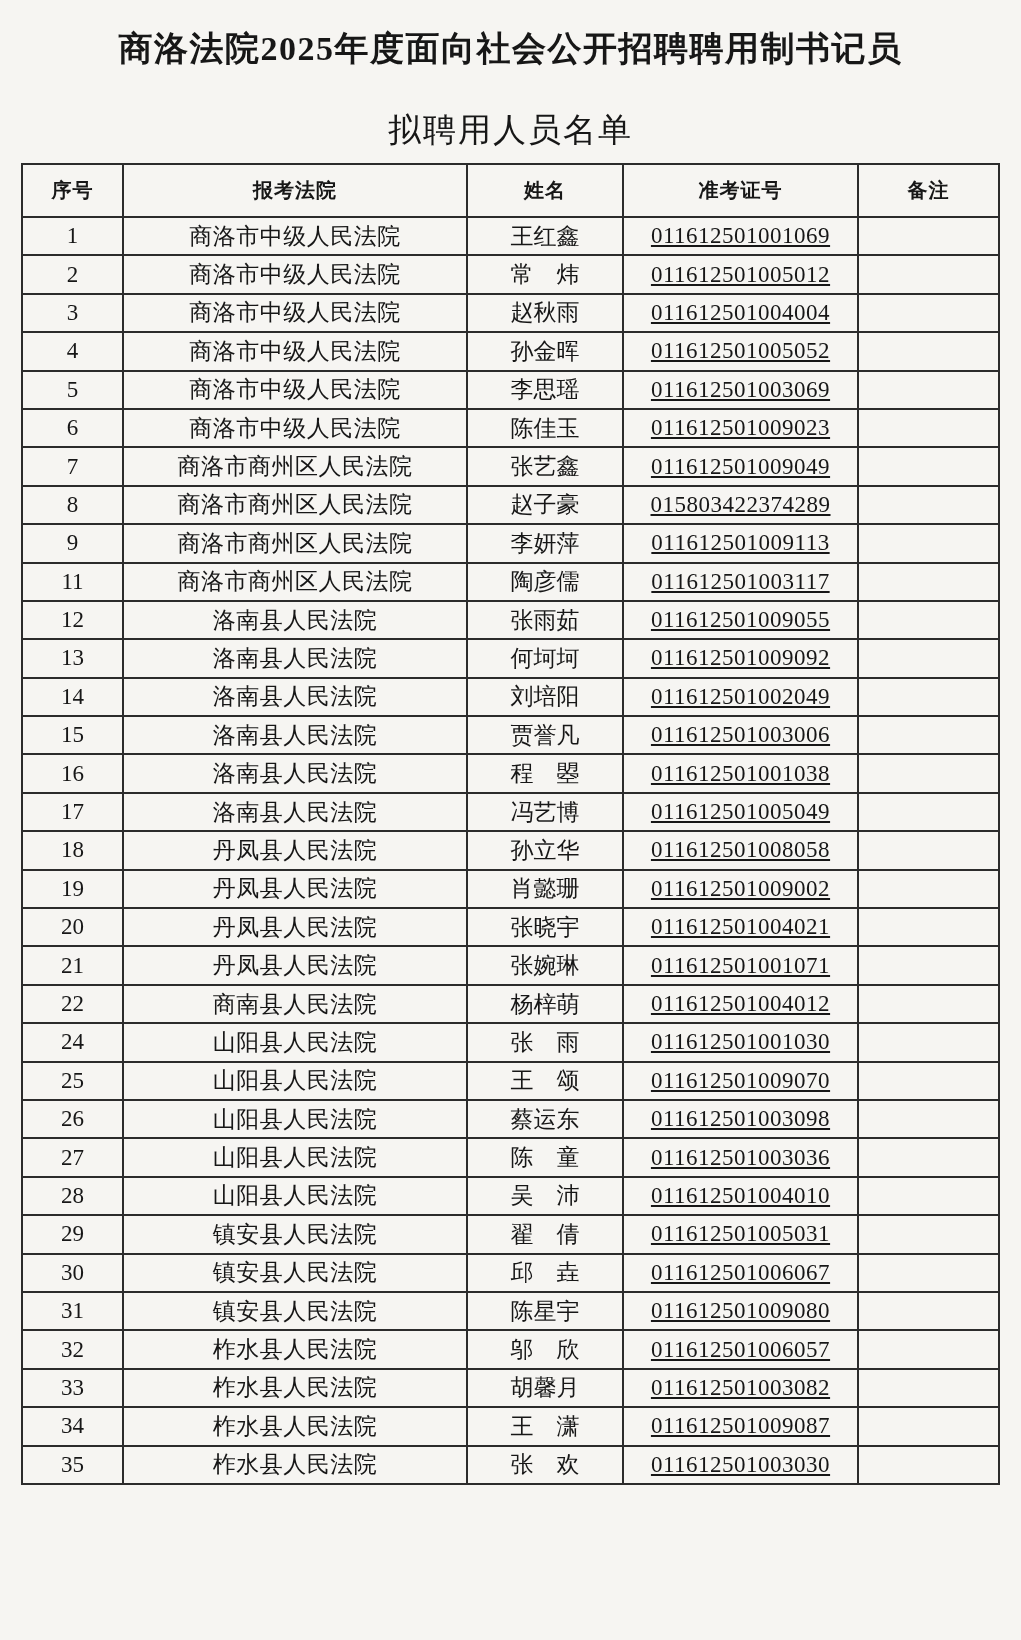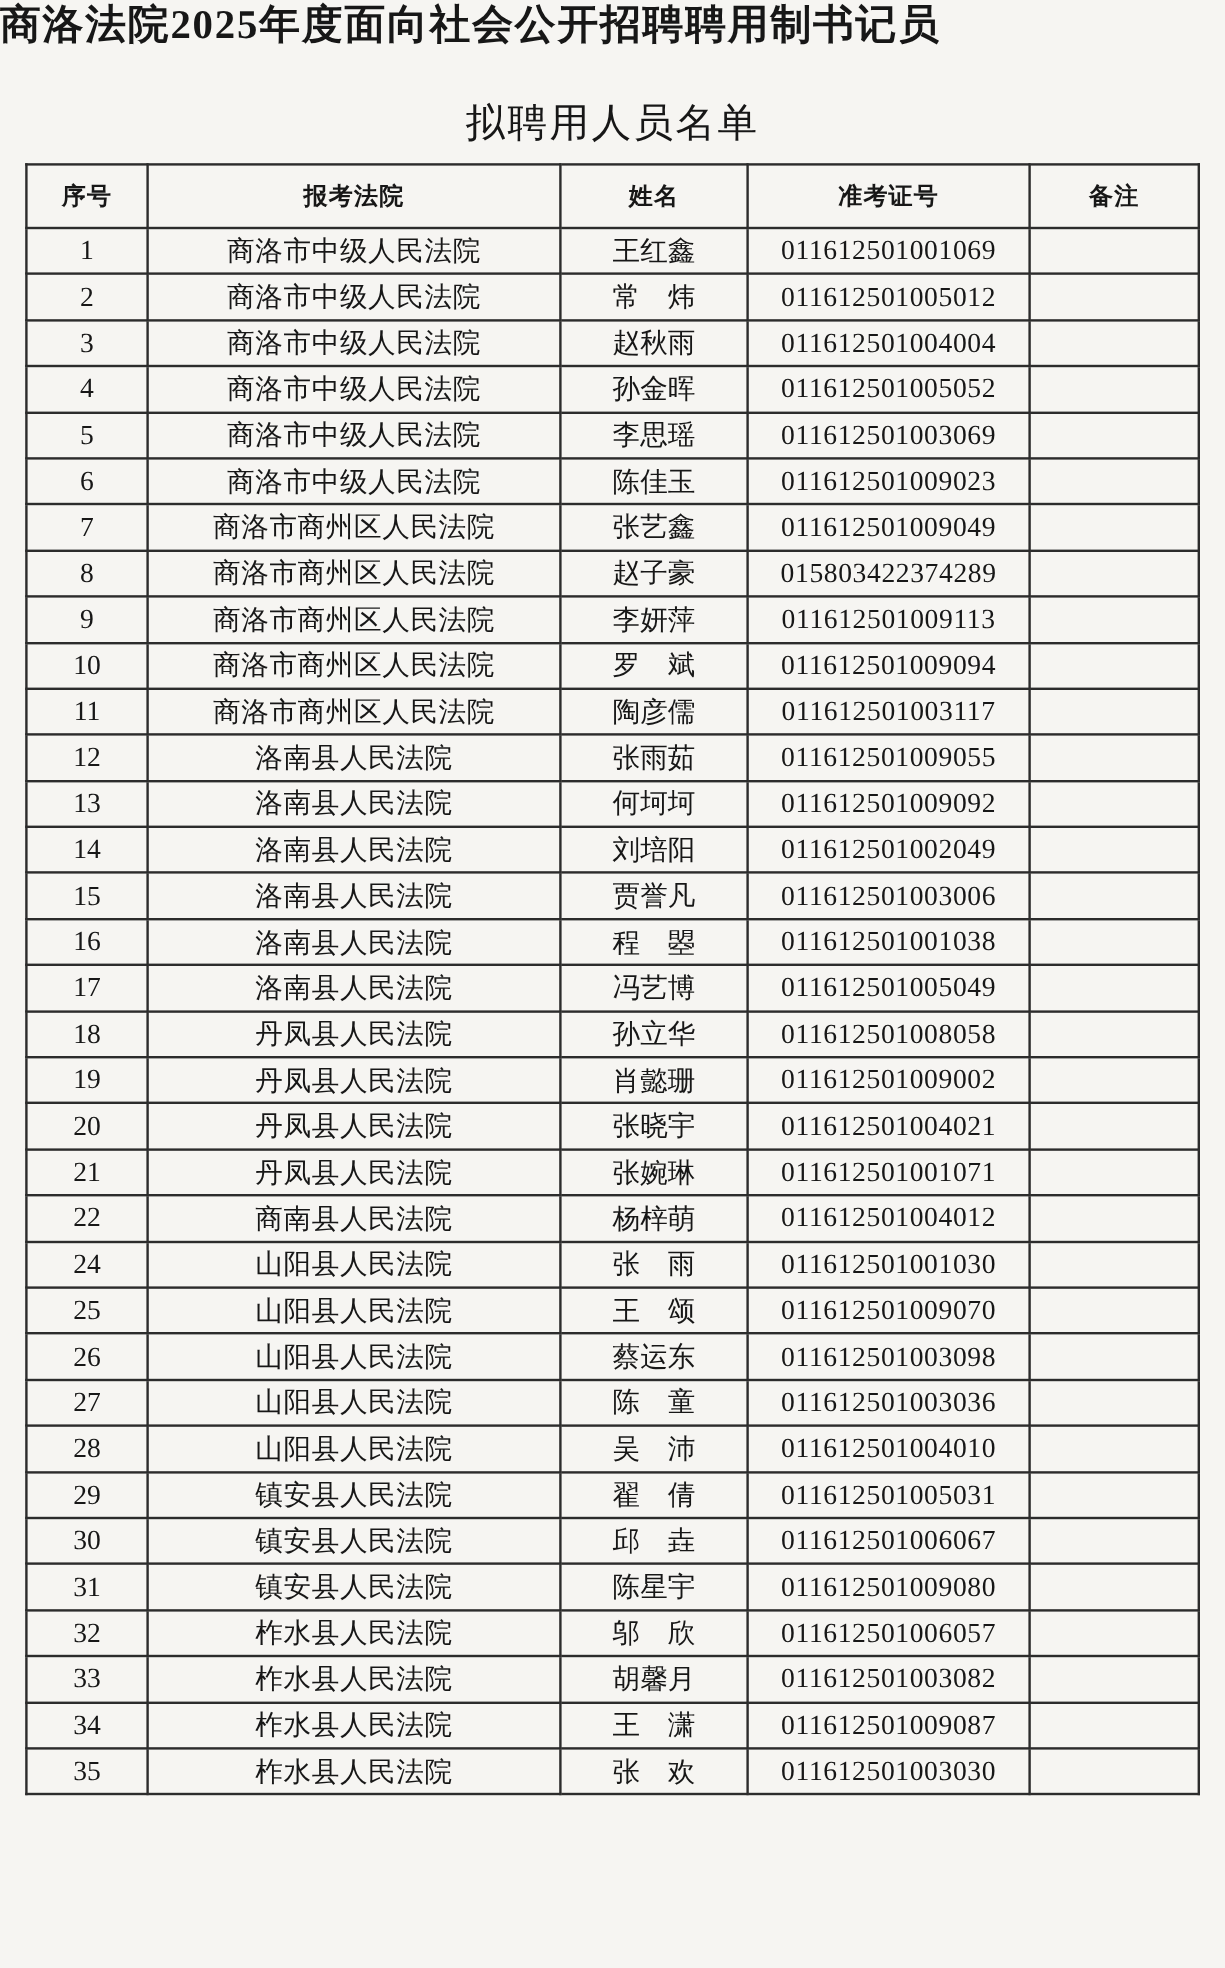--- a/index.html
+++ b/index.html
@@ -8,25 +8,26 @@
   }
   body {
     width: 1021px;
     height: 1640px;
     background: #f6f5f2;
     color: #171717;
     font-family: "Liberation Serif", "DejaVu Serif", serif;
     overflow: hidden;
   }
   .doc-title {
-    text-align: left;
+    text-align: center;
     font-weight: bold;
     font-size: 34px;
     line-height: 44px;
     letter-spacing: 1.5px;
+    padding-top: 27px;
     white-space: nowrap;
   }
   .doc-subtitle {
     text-align: center;
     font-weight: normal;
     font-size: 33px;
     line-height: 44px;
     letter-spacing: 2px;
     margin-top: 37px;
   }
@@ -52,21 +53,21 @@
     letter-spacing: 1px;
   }
   table.roster td {
     height: 36.4px;
     font-size: 23px;
     font-weight: normal;
   }
   td.cell-no     { font-size: 24px; }
   td.cell-court  { font-size: 24px; letter-spacing: 0.5px; }
   td.cell-name   { font-size: 24px; }
-  td.cell-ticket { font-size: 24px; letter-spacing: 0.5px; }
+  td.cell-ticket { font-size: 24px; letter-spacing: 0.5px; text-decoration: underline; }
 </style>
 </head>
 <body>
 
 <div class="doc-title">商洛法院2025年度面向社会公开招聘聘用制书记员</div>
 
 <div class="doc-subtitle">拟聘用人员名单</div>
 
 <table class="roster">
   <colgroup>
@@ -143,27 +144,20 @@
     <td class="cell-remark"></td>
   </tr>
       <tr>
     <td class="cell-no">9</td>
     <td class="cell-court">商洛市商州区人民法院</td>
     <td class="cell-name">李妍萍</td>
     <td class="cell-ticket">011612501009113</td>
     <td class="cell-remark"></td>
   </tr>
       <tr>
-    <td class="cell-no">10</td>
-    <td class="cell-court">商洛市商州区人民法院</td>
-    <td class="cell-name">罗　斌</td>
-    <td class="cell-ticket">011612501009094</td>
-    <td class="cell-remark"></td>
-  </tr>
-      <tr>
     <td class="cell-no">11</td>
     <td class="cell-court">商洛市商州区人民法院</td>
     <td class="cell-name">陶彦儒</td>
     <td class="cell-ticket">011612501003117</td>
     <td class="cell-remark"></td>
   </tr>
       <tr>
     <td class="cell-no">12</td>
     <td class="cell-court">洛南县人民法院</td>
     <td class="cell-name">张雨茹</td>

